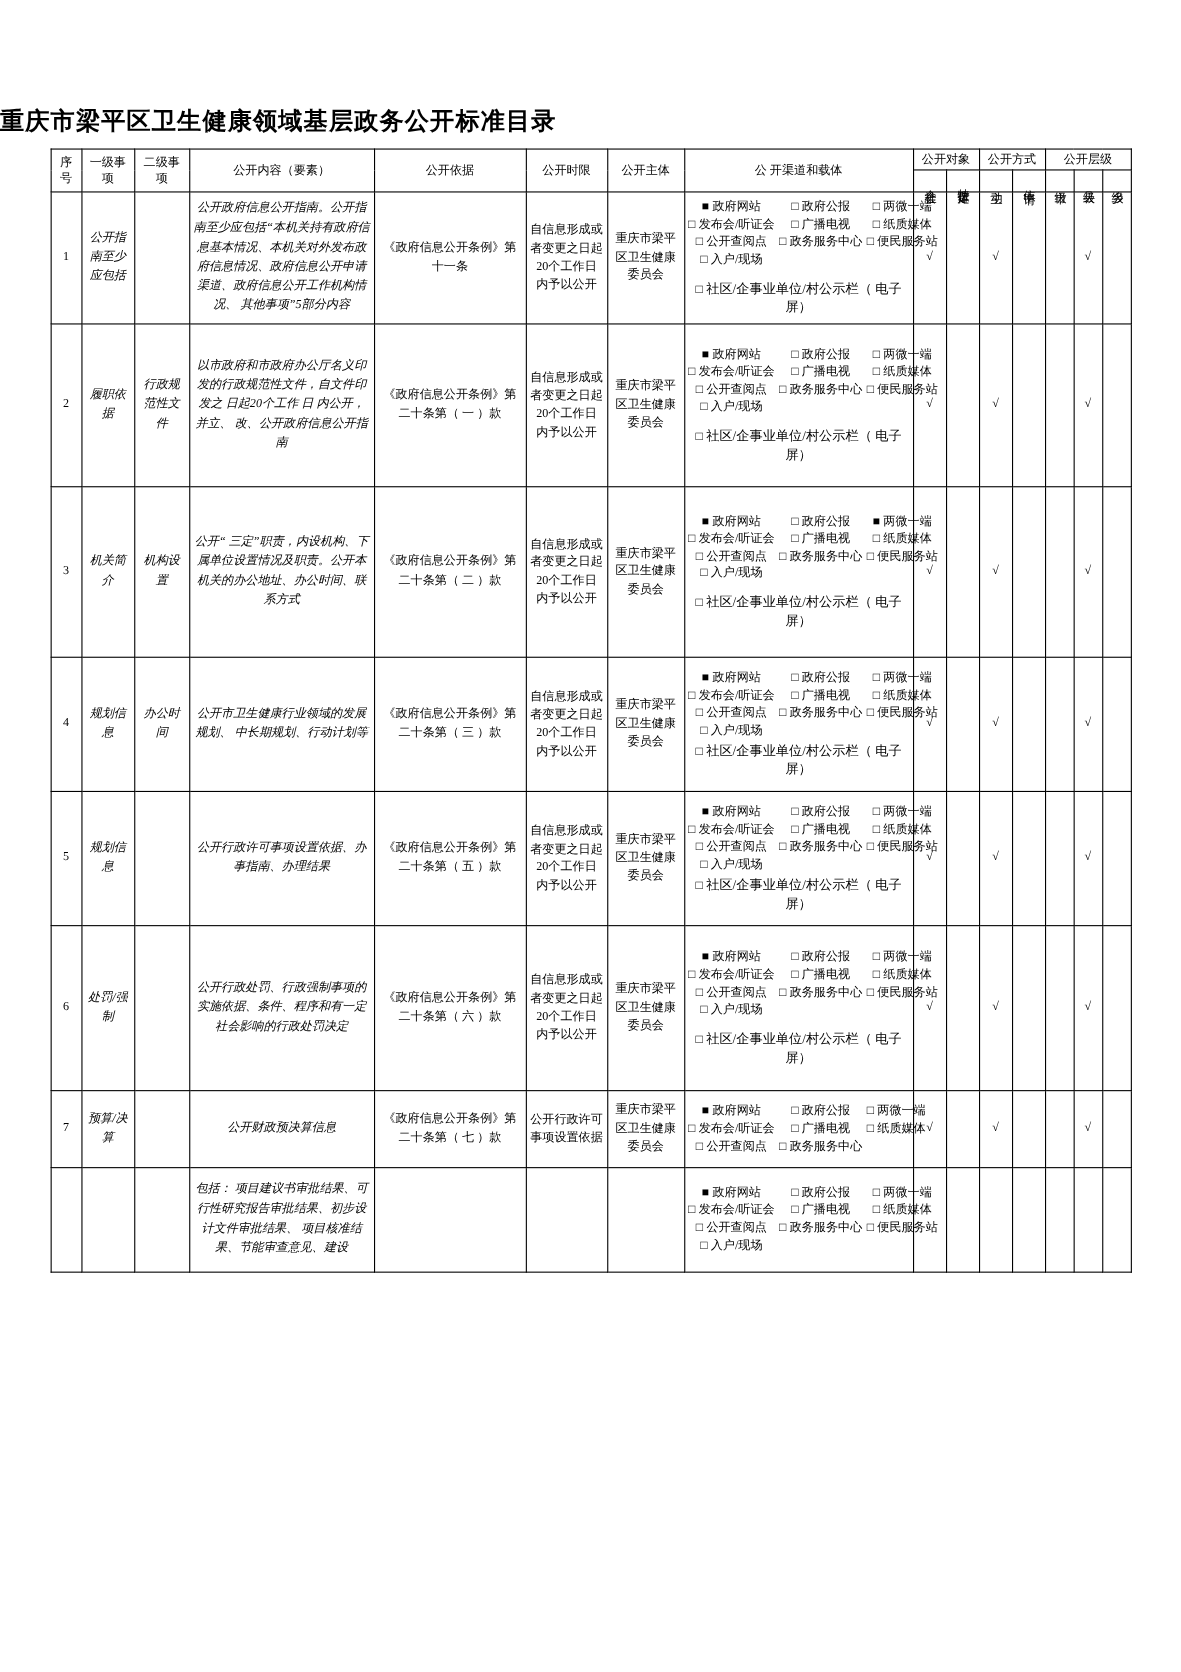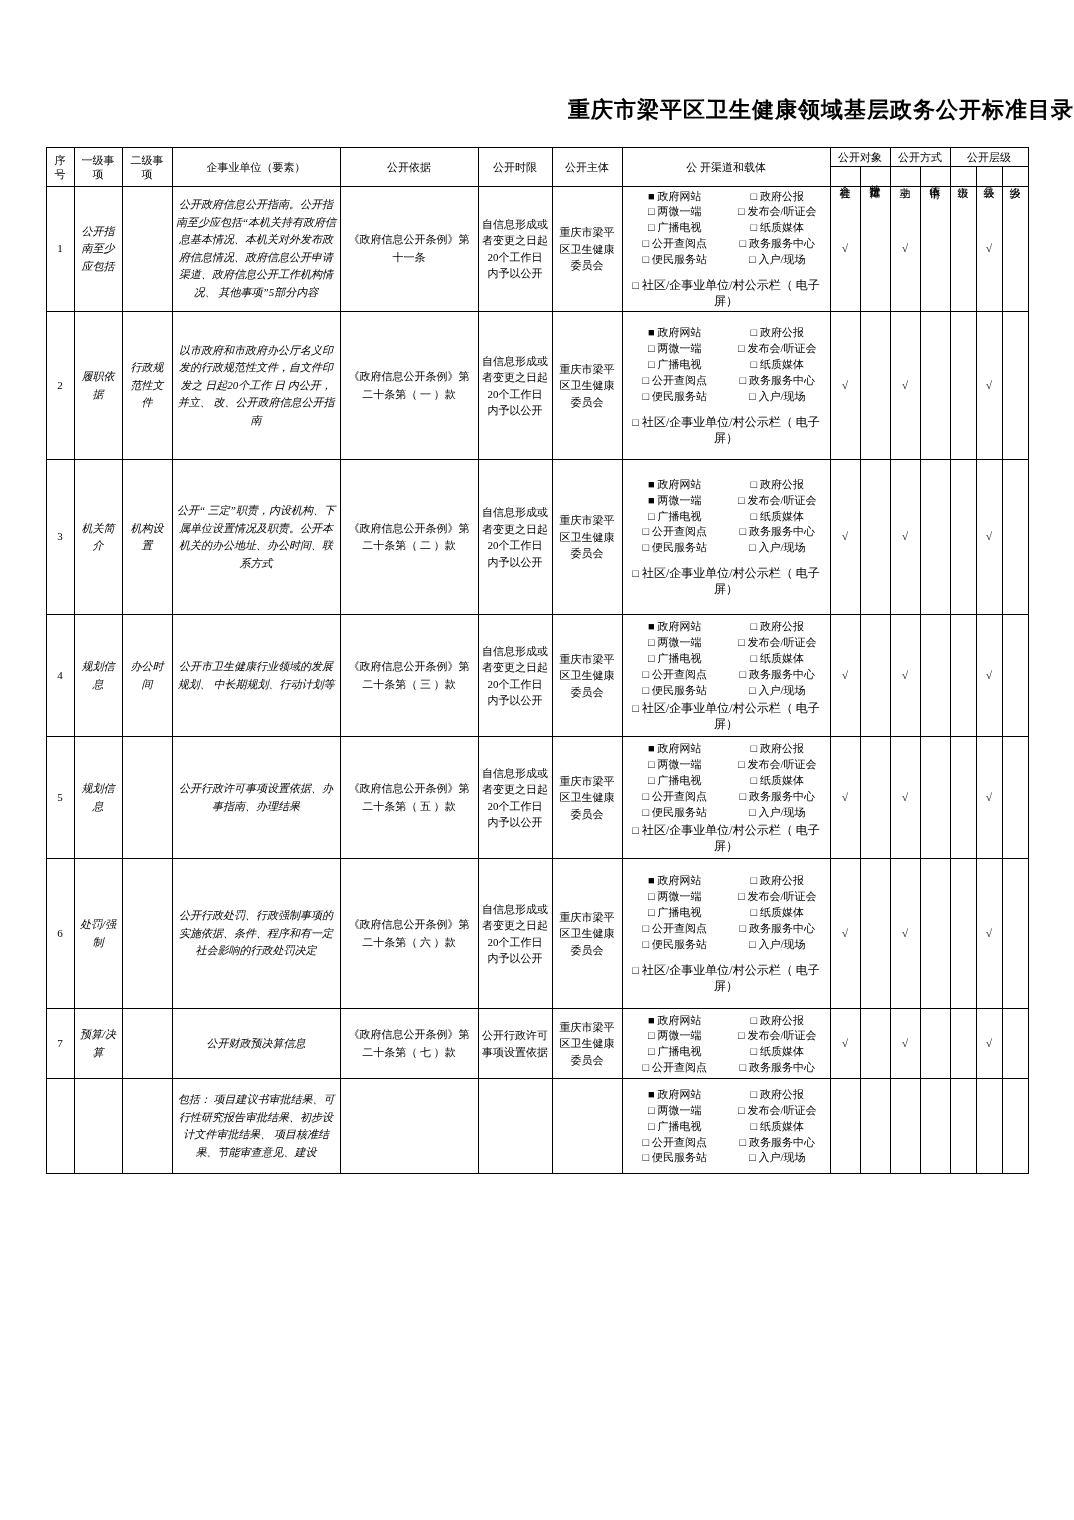--- a/index.html
+++ b/index.html
@@ -15,25 +15,25 @@
   .page {
     position: relative;
     width: 1074px;
     min-height: 1520px;
     background: #fff;
     box-sizing: border-box;
     padding: 0;
     overflow: hidden;
   }
   .doc-title {
-    text-align: right;
+    text-align: left;
     font-size: 22px;
     font-weight: bold;
     letter-spacing: 1px;
-    margin: 95px 0 22px 0;
+    margin: 95px 0 10px 0;
     font-family: "Liberation Serif", "DejaVu Serif", serif;
   }
   table.catalog {
     border-collapse: collapse;
     table-layout: fixed;
     margin: 0 auto;
     width: 980px;
     font-size: 11px;
     line-height: 1.45;
   }
@@ -79,21 +79,21 @@
     padding: 4px 3px;
   }
   
   .chan {
     text-align: left;
     padding: 5px 6px 5px 8px;
     position: relative;
   }
   .chan-grid {
     display: grid;
-    grid-template-columns: 1fr 1fr;
+    grid-template-columns: 1fr 1fr 1fr;
     column-gap: 4px;
     row-gap: 1px;
   }
   .chan-item {
     white-space: nowrap;
     font-size: 11px;
     line-height: 1.35;
   }
   .box-empty::before {
     content: "\25A1";
@@ -150,21 +150,21 @@
       <col class="col-mode">
       <col class="col-level">
       <col class="col-level">
       <col class="col-level">
     </colgroup>
     <thead>
       <tr class="hdr">
         <td rowspan="2">序号</td>
         <td rowspan="2">一级事项</td>
         <td rowspan="2">二级事项</td>
-        <td rowspan="2">企事业单位（要素）</td>
+        <td rowspan="2">公开内容（要素）</td>
         <td rowspan="2">公开依据</td>
         <td rowspan="2">公开时限</td>
         <td rowspan="2">公开主体</td>
         <td rowspan="2">公 开渠道和载体</td>
         <td colspan="2" class="hdr-group">公开对象</td>
         <td colspan="2" class="hdr-group">公开方式</td>
         <td colspan="3" class="hdr-group">公开层级</td>
       </tr>
       <tr class="hdr">
         <td><span class="vert">全社会</span></td>

